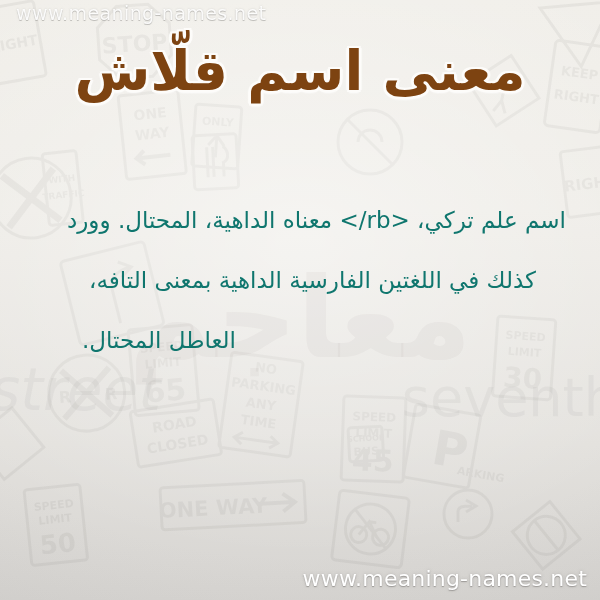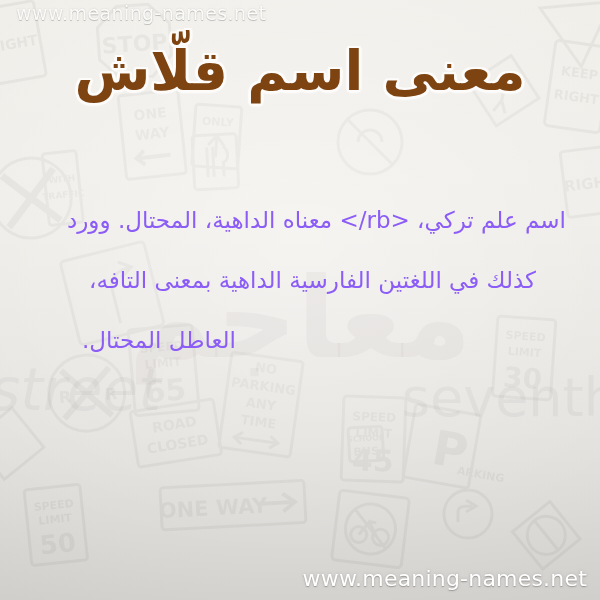--- a/index.html
+++ b/index.html
@@ -124,21 +124,21 @@
   }
 
   
   .body-block {
     position: absolute;
     left: 34px;
     right: 34px;
     top: 190px;
     direction: rtl;
     text-align: right;
-    color: #8b5cf6;
+    color: #0f766e;
     font-size: 23px;
     line-height: 60px;
   }
   .body-line { white-space: nowrap; }
   .body-line.l2 { padding-right: 30px; }
   .body-line.l3 { padding-right: 330px; }
 
   
   .wm-bottom {
     position: absolute;

